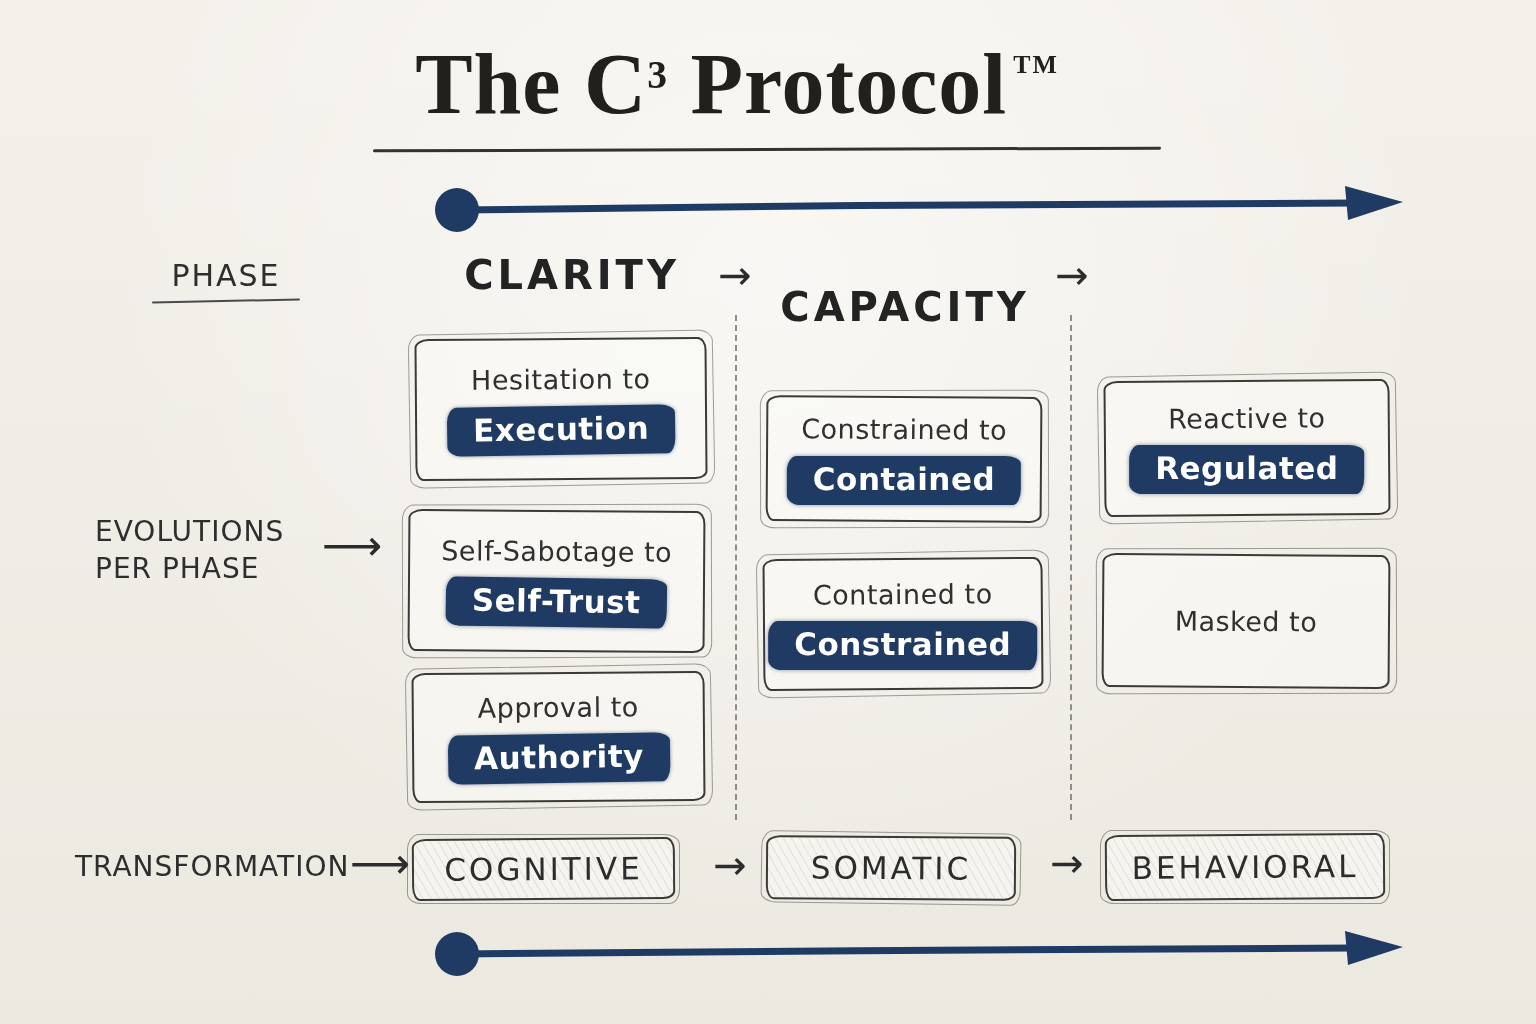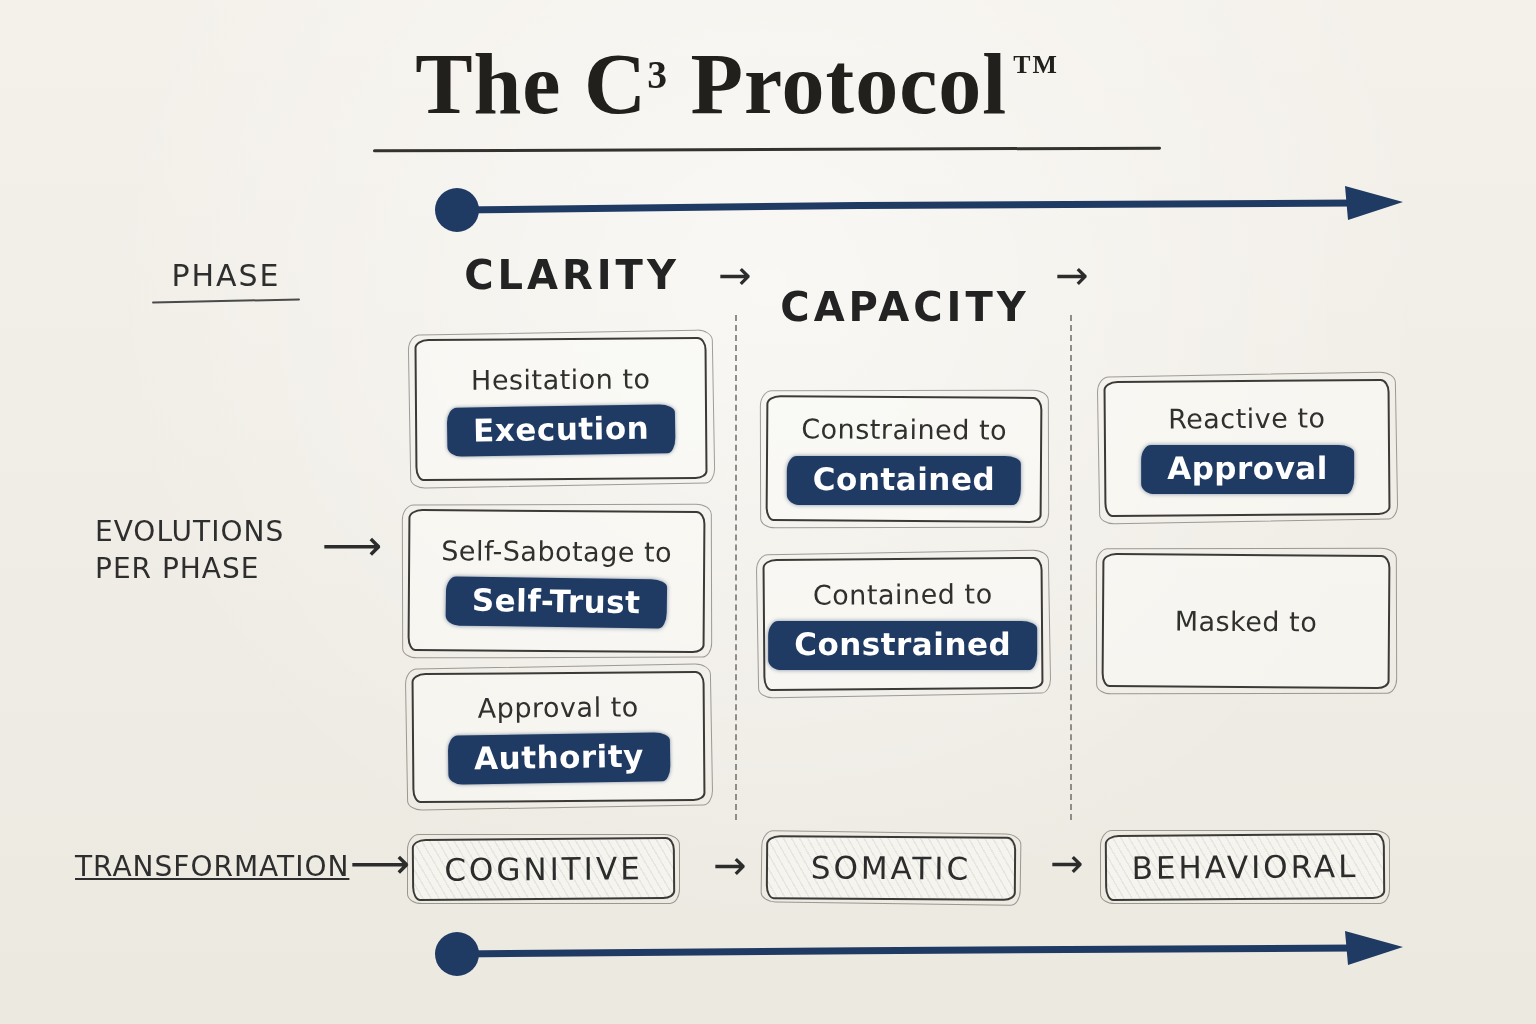--- a/index.html
+++ b/index.html
@@ -148,33 +148,33 @@
     <div class="evo-from">Constrained to</div>
     <div class="evo-pill tilt-l"><span>Contained</span></div>
   </div>
   <div class="sketch evo-card tilt-l" style="left:763px;top:558px;width:280px;height:132px;">
     <div class="evo-from">Contained to</div>
     <div class="evo-pill tilt-r"><span>Constrained</span></div>
   </div>
 
   <div class="sketch evo-card tilt-l" style="left:1104px;top:380px;width:286px;height:136px;">
     <div class="evo-from">Reactive to</div>
-    <div class="evo-pill tilt-r"><span>Approval</span></div>
+    <div class="evo-pill tilt-r"><span>Regulated</span></div>
   </div>
   <div class="sketch evo-card tilt-r" style="left:1102px;top:554px;width:288px;height:134px;">
     <div class="evo-from">Masked to</div>
   </div>
 
   <div class="row-label" style="left:95px;top:513px;width:240px;line-height:37px;">
     <div>EVOLUTIONS</div>
     <div>PER PHASE</div>
   </div>
   <div class="label-arrow" style="left:322px;top:525px;">⟶</div>
 
-  <div class="row-label" style="left:75px;top:850px;width:265px;text-decoration:underline;">TRANSFORMATION</div>
+  <div class="row-label" style="left:75px;top:850px;width:265px;">TRANSFORMATION</div>
   <div class="label-arrow" style="left:350px;top:843px;">⟶</div>
 
   <div class="sketch trans-box tilt-l" style="left:412px;top:838px;width:263px;height:62px;">
       <span>COGNITIVE</span>
     </div>
   <div class="hdr-arrow" style="left:695px;top:842px;width:70px;">→</div>
   <div class="sketch trans-box tilt-r" style="left:766px;top:836px;width:250px;height:64px;">
       <span>SOMATIC</span>
     </div>
   <div class="hdr-arrow" style="left:1032px;top:840px;width:70px;">→</div>

